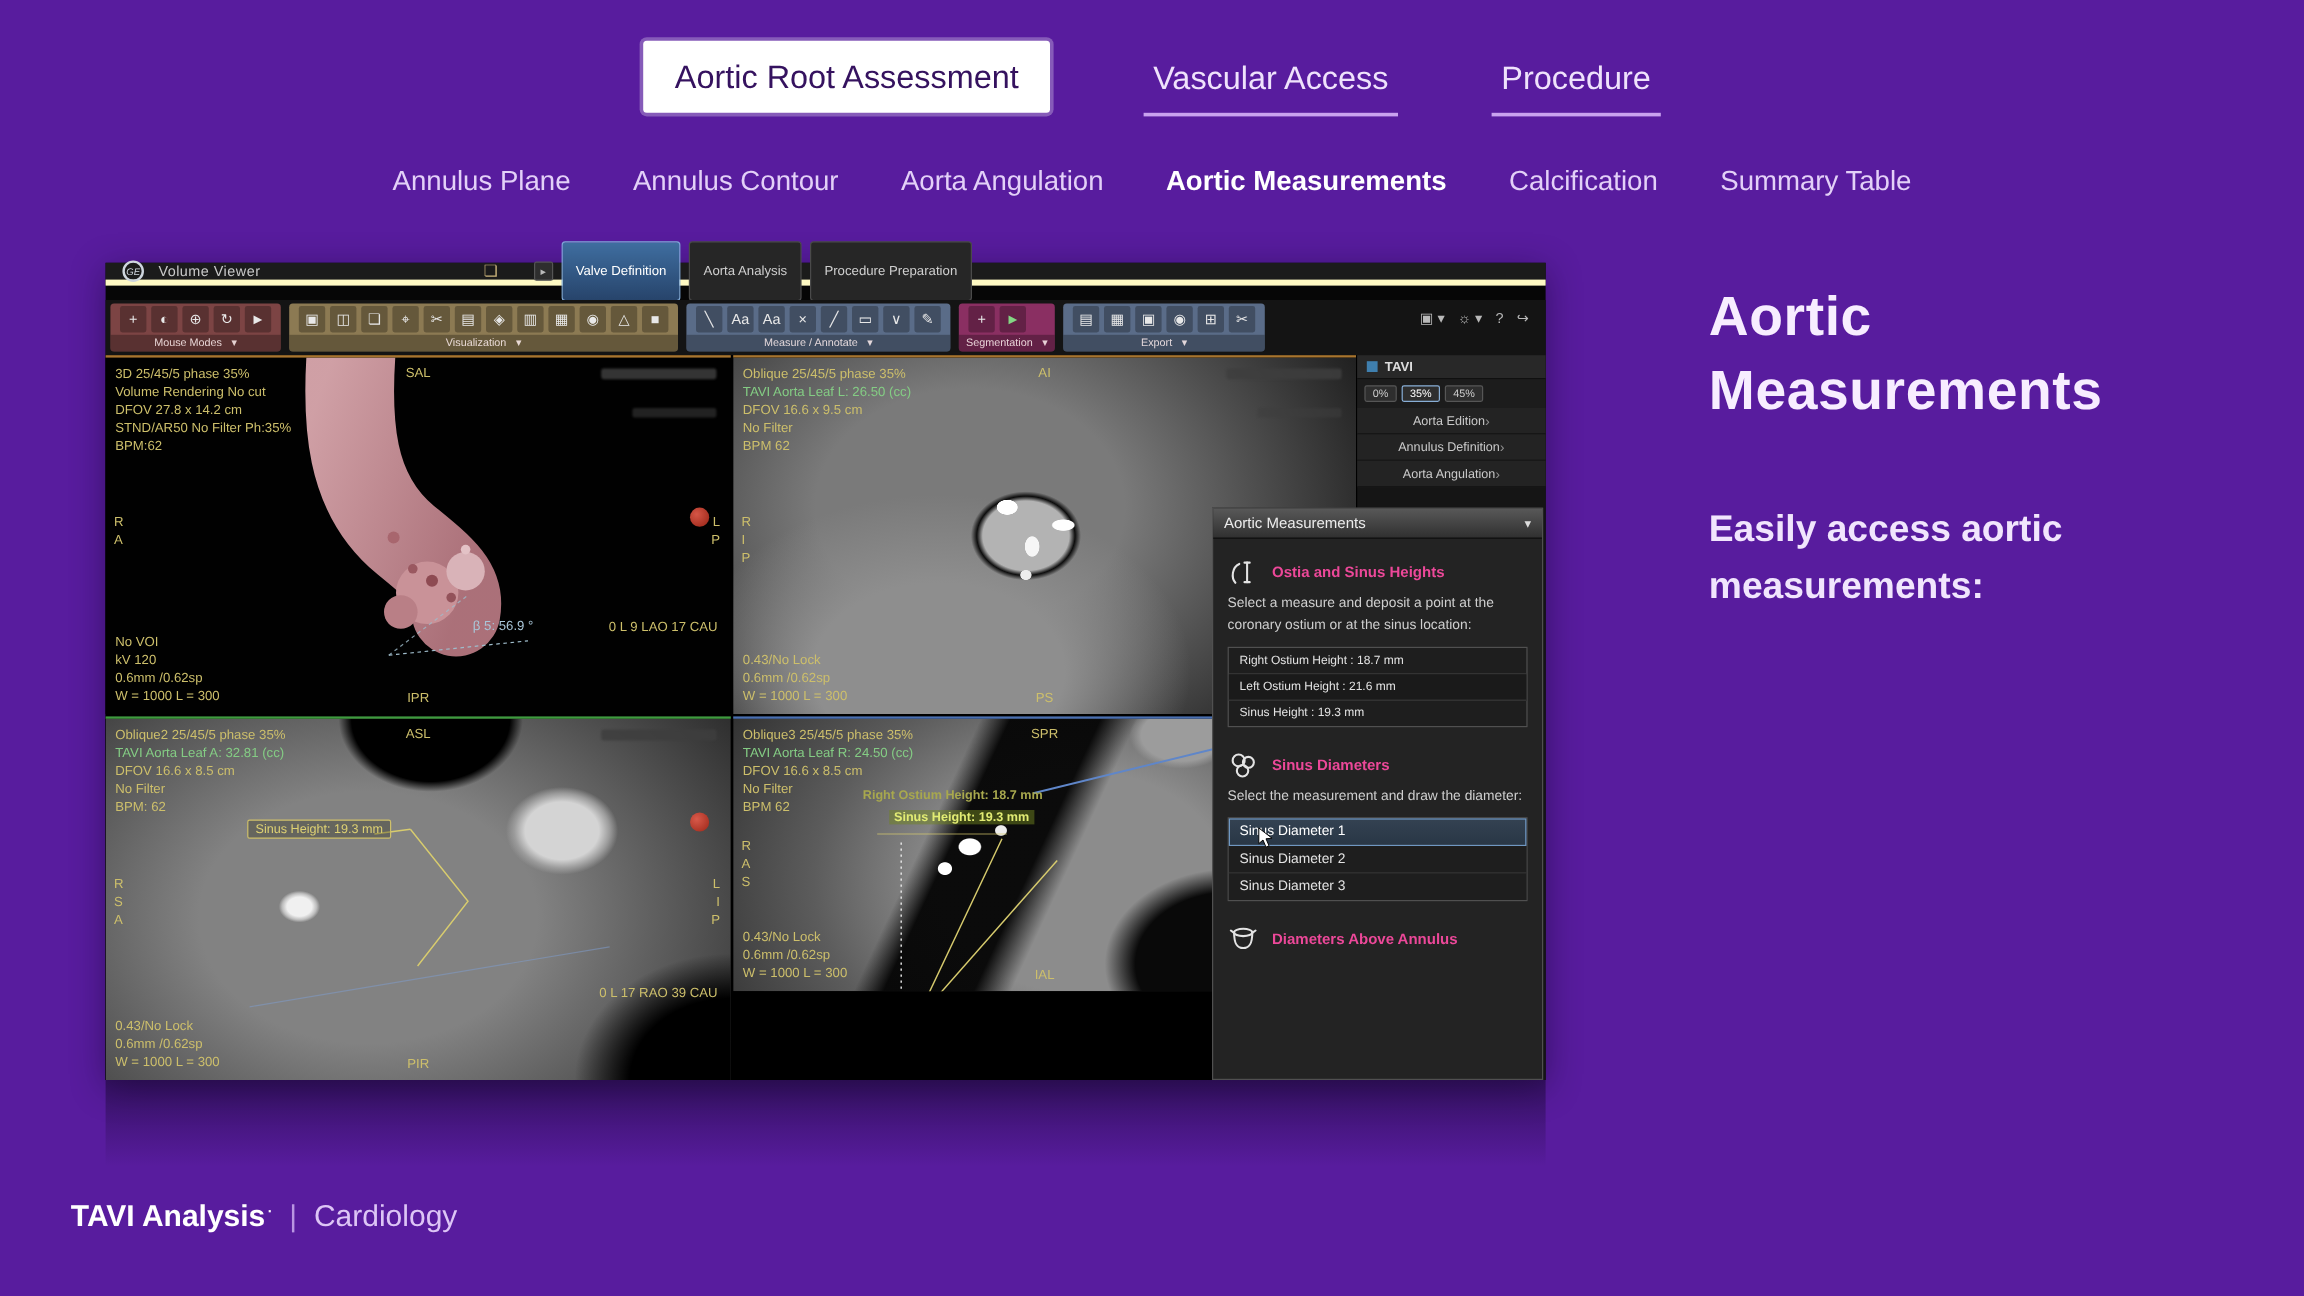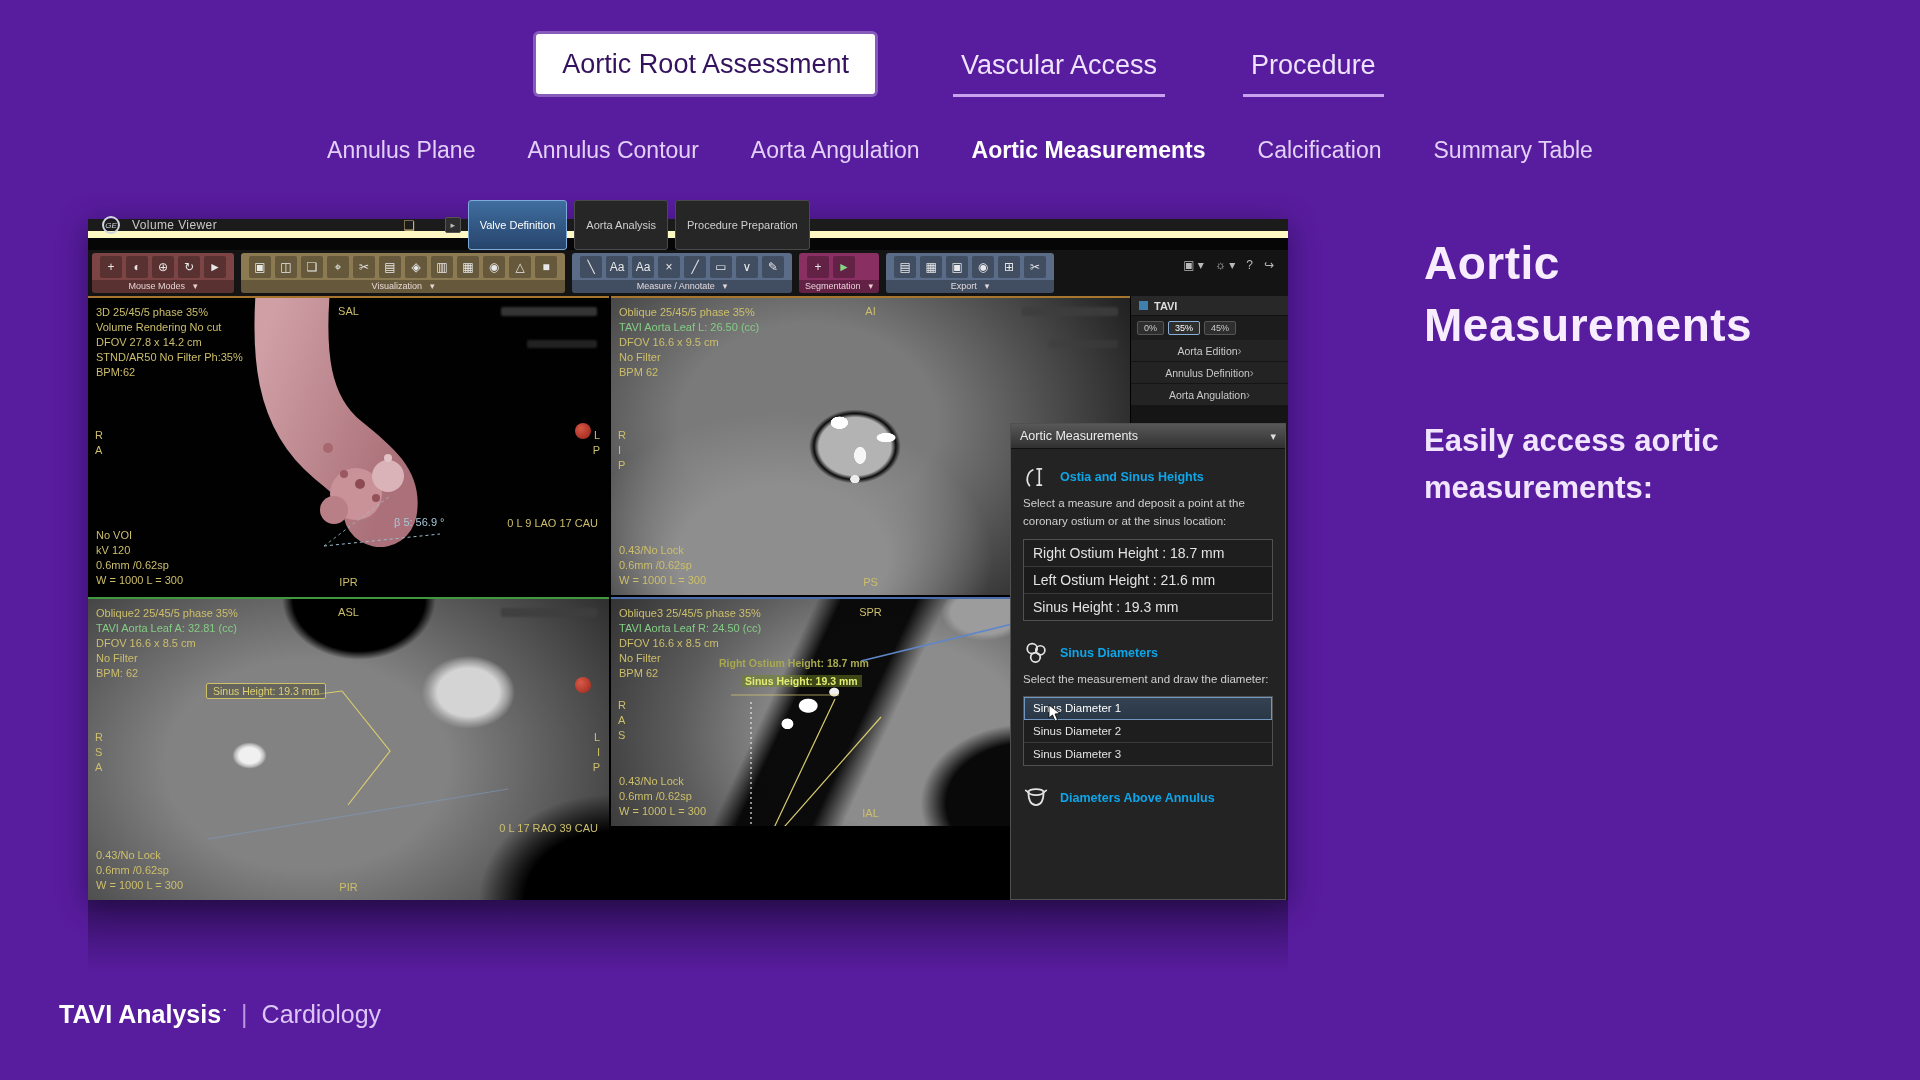--- a/index.html
+++ b/index.html
@@ -24,21 +24,21 @@
   .footer strong{color:#ffffff;font-weight:bold}
   .footer sup{font-size:12px;margin-left:2px}
   .footer .div{color:#b995e2;font-weight:300}
   .footer .dept{color:#ddc5f6;font-weight:400}
 
   
   .shot{position:absolute;left:88px;top:219px;width:1200px;height:681px;background:#060606;box-shadow:0 6px 28px rgba(10,0,30,.45)}
   .reflection{position:absolute;left:88px;top:900px;width:1200px;height:72px;background:linear-gradient(rgba(18,6,40,.5),rgba(18,6,40,0))}
 
   
-  .tbar{position:absolute;left:0;top:0;width:100%;height:19px;background:#1b1b1b;border-bottom:7px solid #fef9c3;display:flex;align-items:center}
+  .tbar{position:absolute;left:0;top:0;width:100%;height:19px;background:#1b1b1b;border-bottom:5px solid #fef9c3;display:flex;align-items:center}
   .ge-logo{width:18px;height:18px;min-width:18px;border:2px solid #cfd6de;border-radius:50%;color:#cfd6de;font-size:8px;display:flex;align-items:center;justify-content:center;font-style:italic;margin-left:14px}
   .app-name{color:#c9c9c9;font-size:12px;margin-left:12px;letter-spacing:.4px}
   .study-ico{color:#c9b27a;font-size:13px;margin-left:186px}
   .tabstrip{display:flex;align-items:center;gap:7px;margin-left:30px}
   .tab-sq{width:16px;height:16px;background:#2e2e2e;border:1px solid #555;color:#bbb;font-size:9px;display:flex;align-items:center;justify-content:center;border-radius:2px}
   .vtab{font-size:11px;color:#cfcfcf;background:#262626;border:1px solid #4a4a4a;border-radius:3px;padding:18px 11px;white-space:nowrap}
   .vtab.active{background:linear-gradient(#3f6ea0,#27446b);border-color:#7fa9d8;color:#fff}
 
   
   .tbar2{position:absolute;left:0;top:31px;width:100%;height:46px;background:#141414;display:flex;gap:7px;padding:3px 4px}
@@ -111,25 +111,25 @@
   .chip{font-size:9px;color:#cccccc;background:#2e2e2e;border:1px solid #565656;padding:1px 6px;border-radius:2px}
   .chips .chip:nth-child(2){border-color:#88aed6;color:#fff}
   .sb-row{height:22px;display:flex;align-items:center;justify-content:center;padding:0 9px;background:#232323;border-bottom:1px solid #151515;color:#c9c9c9;font-size:10.5px}
   .sb-chev{color:#8f8f8f;font-size:12px}
 
   
   .panel{position:absolute;left:922px;top:204px;width:276px;height:477px;background:#232323;border:1px solid #505050;z-index:6}
   .p-head{height:25px;background:linear-gradient(#585858,#303030);display:flex;align-items:center;justify-content:space-between;padding:0 9px;color:#ececec;font-size:12.5px;border-bottom:1px solid #101010}
   .p-chev{color:#dddddd;font-size:11px}
   .p-body{padding:8px 12px 10px}
-  .sec-h{display:flex;align-items:center;gap:11px;margin:7px 0 5px;color:#0ea5e9;font-size:12.5px;font-weight:bold}
+  .sec-h{display:flex;align-items:center;gap:11px;margin:7px 0 5px;color:#ec4899;font-size:12.5px;font-weight:bold}
   .sec-h svg{stroke:#e3e3e3;fill:none;stroke-width:1.6;stroke-linecap:round;flex:none}
   .p-desc{color:#cfcfcf;font-size:11.5px;line-height:1.55;margin:5px 0 8px}
   .mbox{border:1px solid #505050;background:#1e1e1e;margin-bottom:4px}
-  .mrow{padding:5px 9px;font-size:14px;color:#e3e3e3;border-bottom:1px solid #3a3a3a}
+  .mrow{padding:5px 9px;font-size:10px;color:#e3e3e3;border-bottom:1px solid #3a3a3a}
   .mrow:nth-child(2){background:#1a1a1a}
   .mrow:last-child{border-bottom:none}
   .srow{position:relative;padding:5px 9px;font-size:11.5px;color:#e3e3e3;border-bottom:1px solid #3a3a3a;background:#1e1e1e}
   .srow:last-child{border-bottom:none}
   .srow.selected{background:linear-gradient(#344252,#293746);outline:1px solid #6f97c2;outline-offset:-1px;color:#ffffff}
   .cursor-svg{position:absolute;left:24px;top:7px;z-index:2}
   .gap{height:8px}
 </style>
 </head>
 <body>

